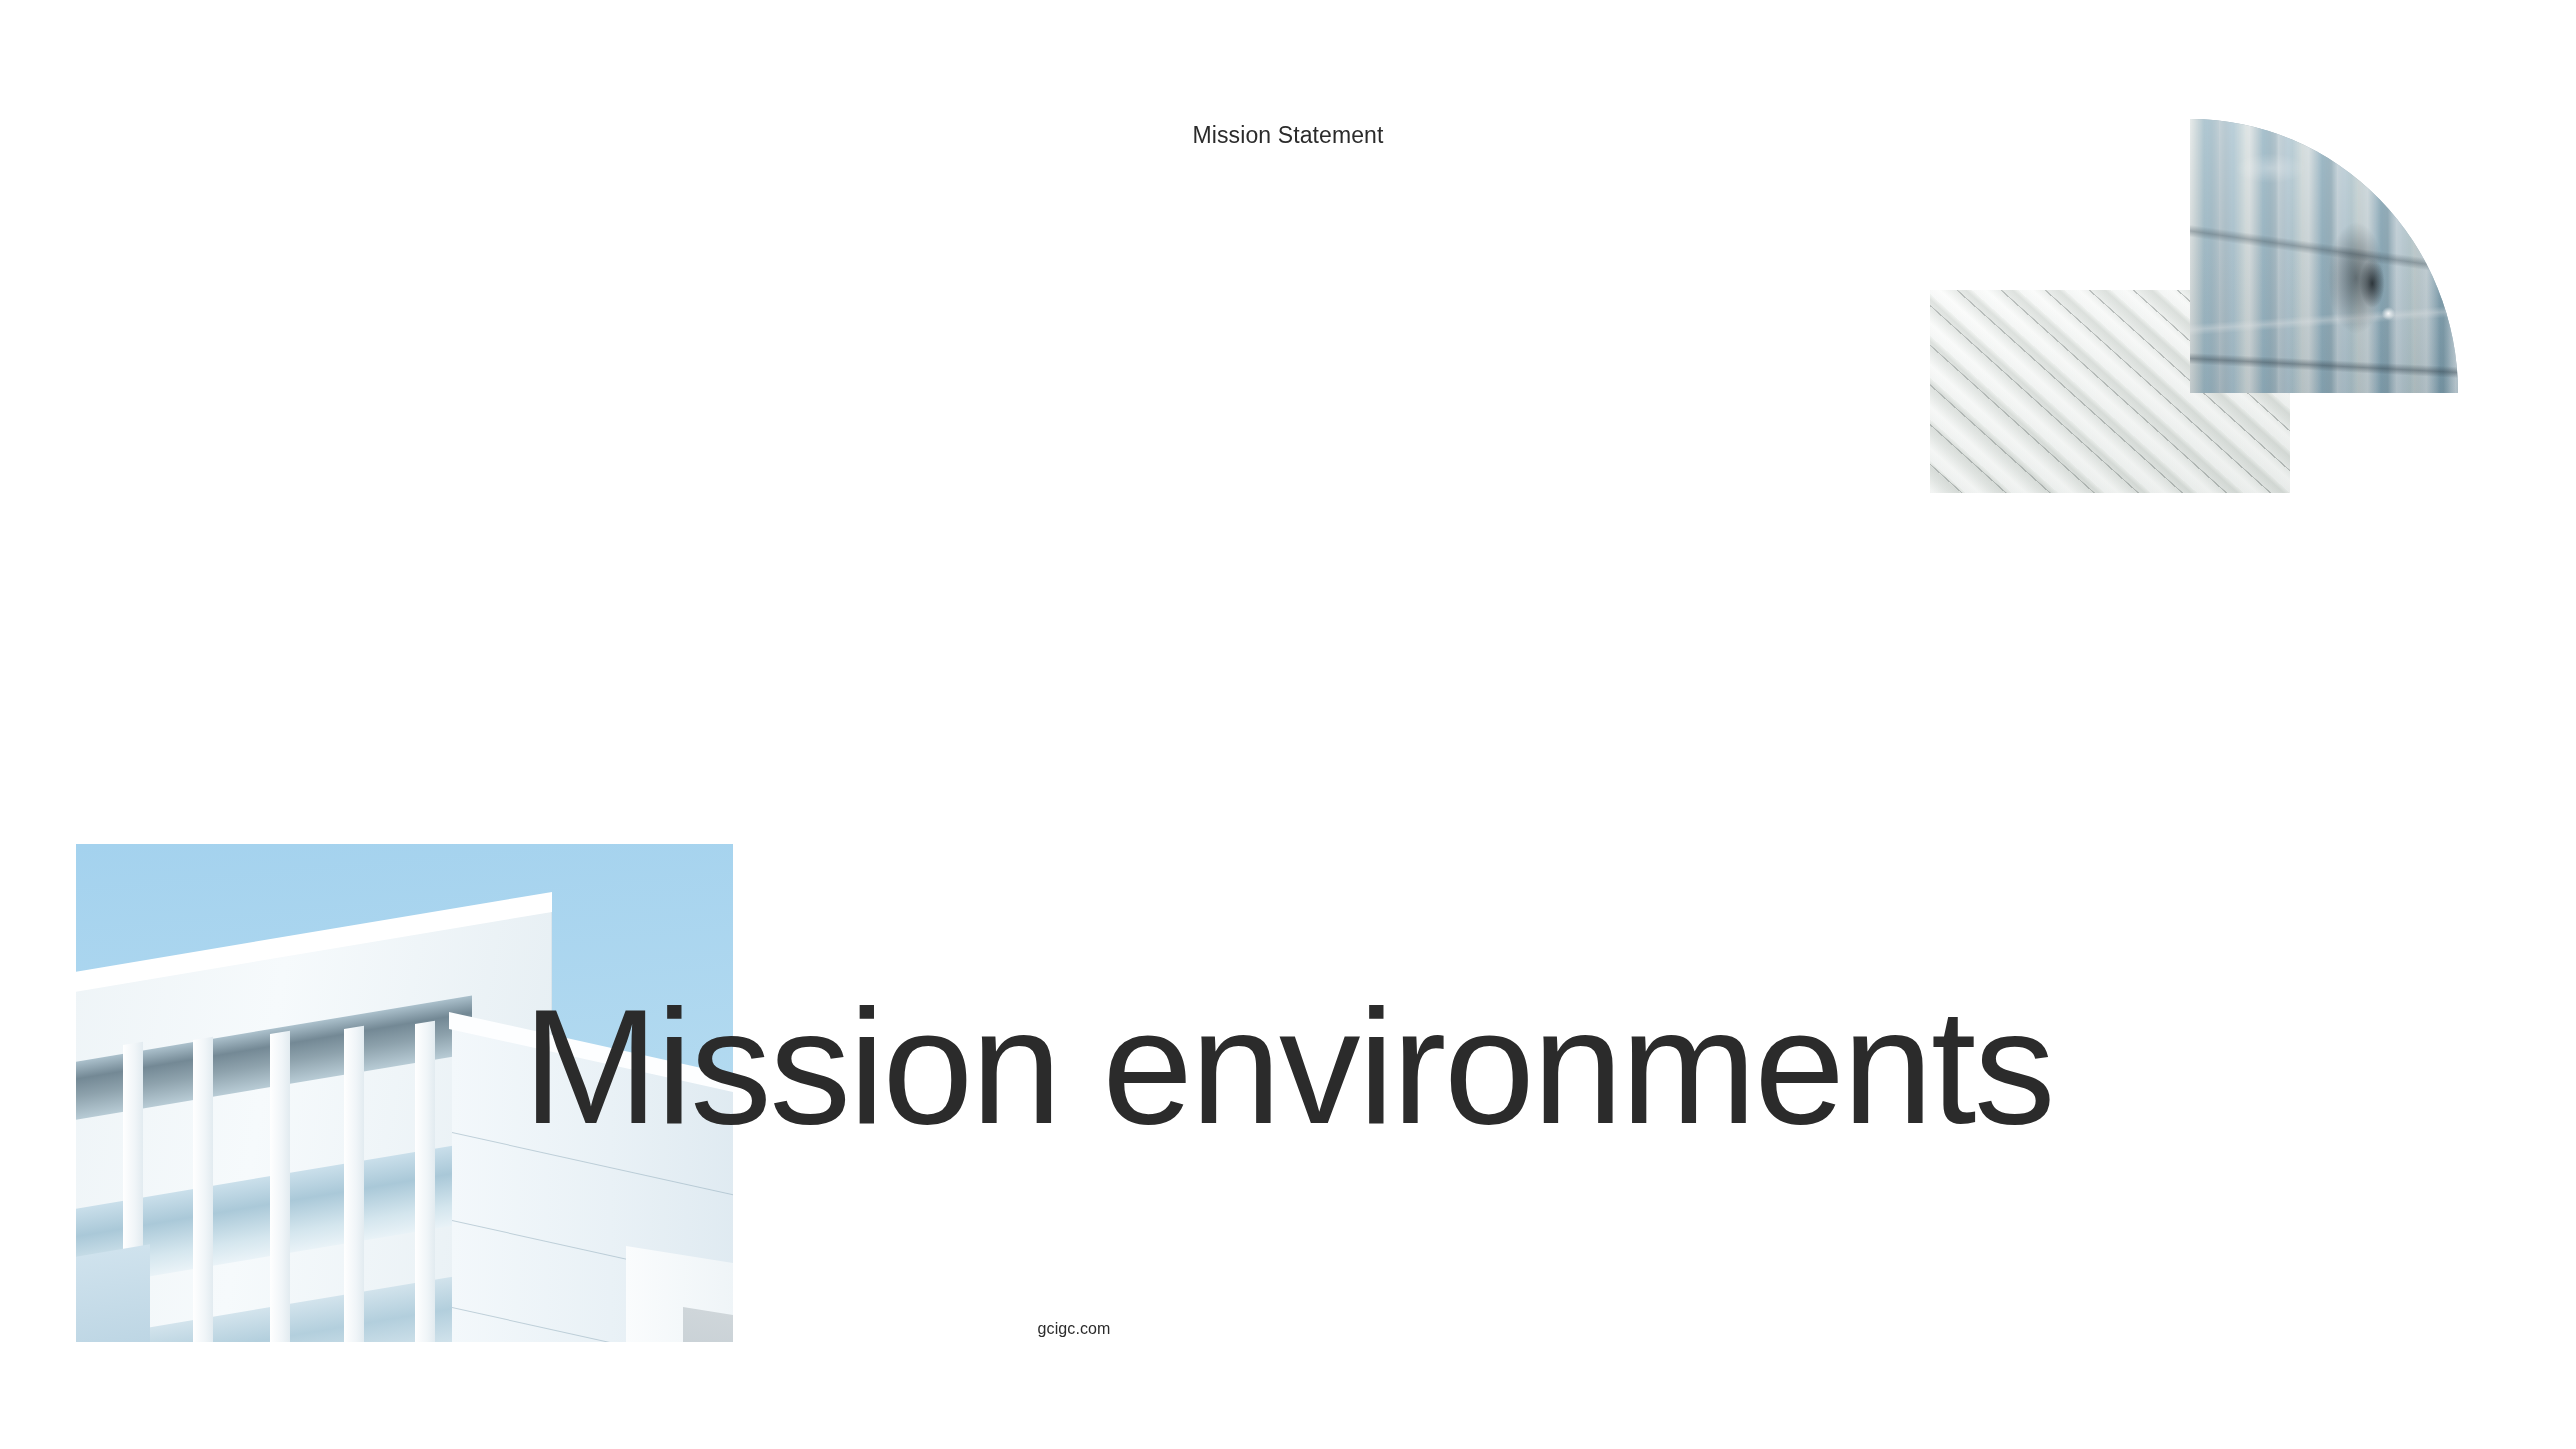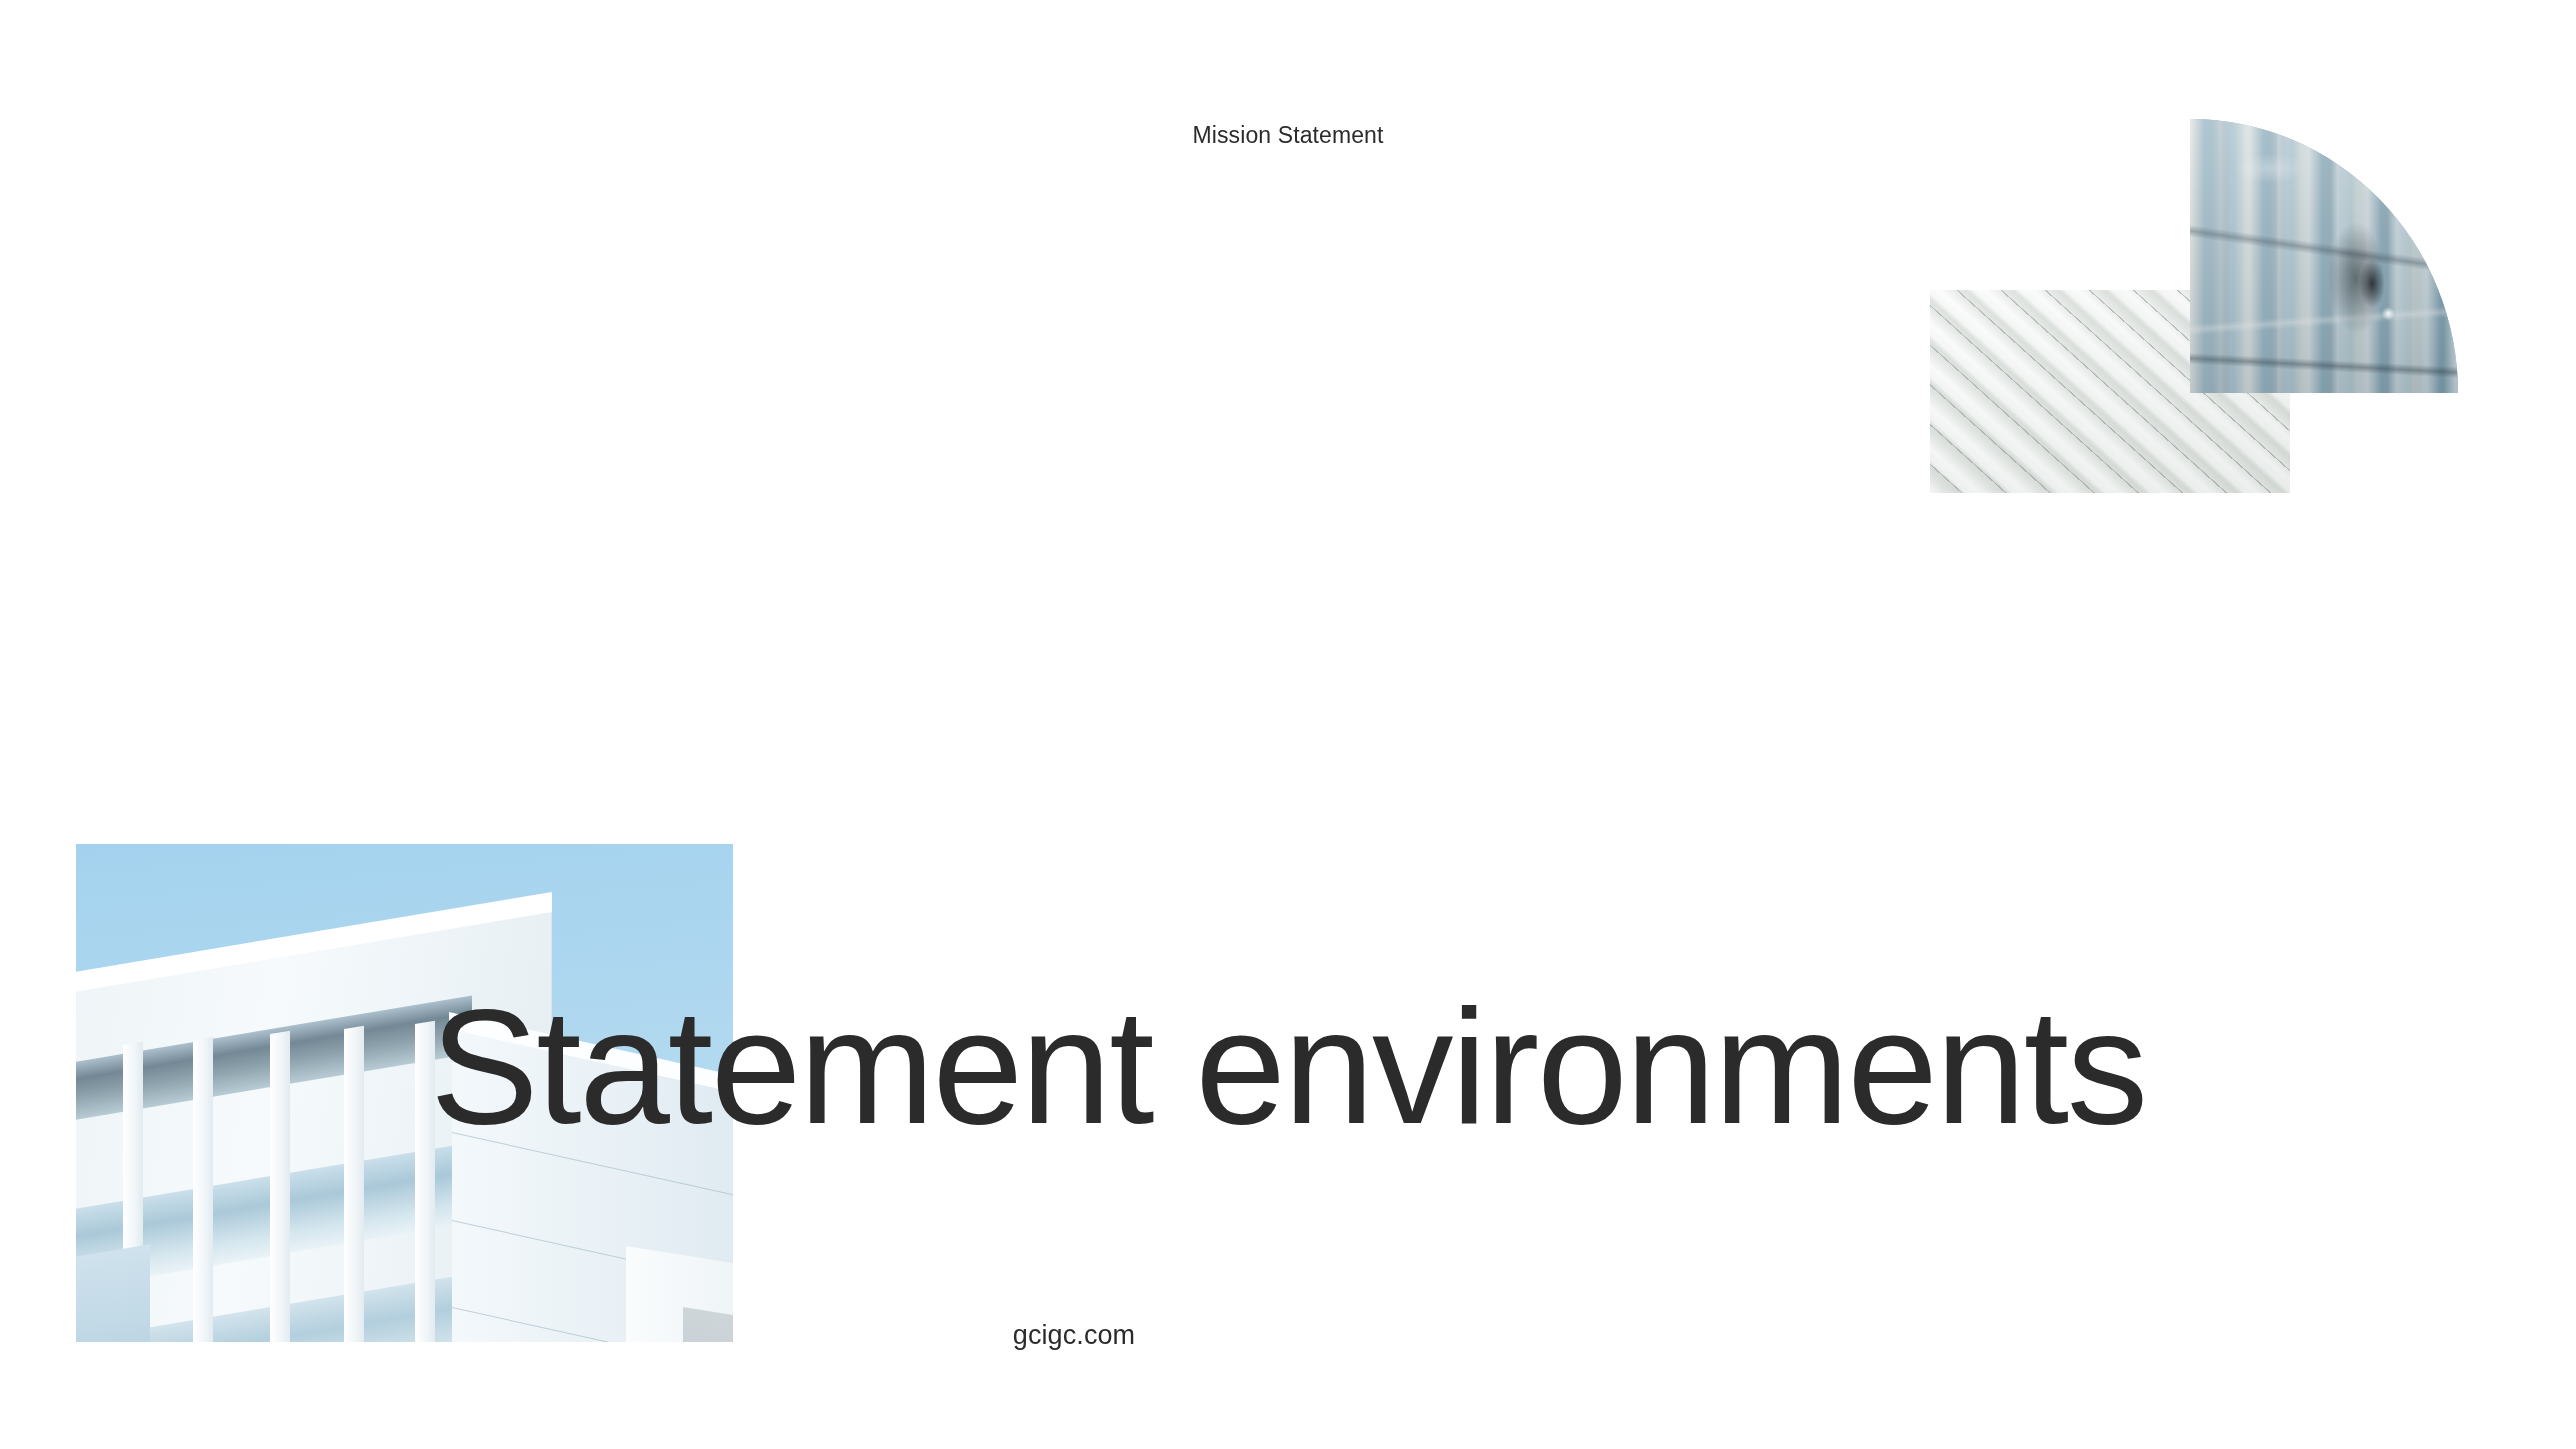--- a/index.html
+++ b/index.html
@@ -56,21 +56,21 @@
     display: block;
   }
 
   
   .footer {
     position: absolute;
     top: 1320px;
     left: 0;
     width: 2148px;
     text-align: center;
-    font-size: 27px;
+    font-size: 16px;
     font-weight: 400;
     letter-spacing: 0.1px;
     color: #2b2b2b;
     z-index: 6;
   }
 
   
   .photo-building {
     position: absolute;
     left: 76px;
@@ -322,20 +322,20 @@
     <div class="stripes-shade"></div>
   </div>
 
   <div class="shape-arc">
     <div class="arc-metal"></div>
     <div class="arc-streak"></div>
     <div class="arc-grime"></div>
   </div>
 
   <div class="headline">
-    <span class="ln">Statement environments</span>
+    <span class="ln">Mission environments</span>
     
   </div>
 
   <div class="footer">gcigc.com</div>
 
 </div>
 
 
 </body></html>

